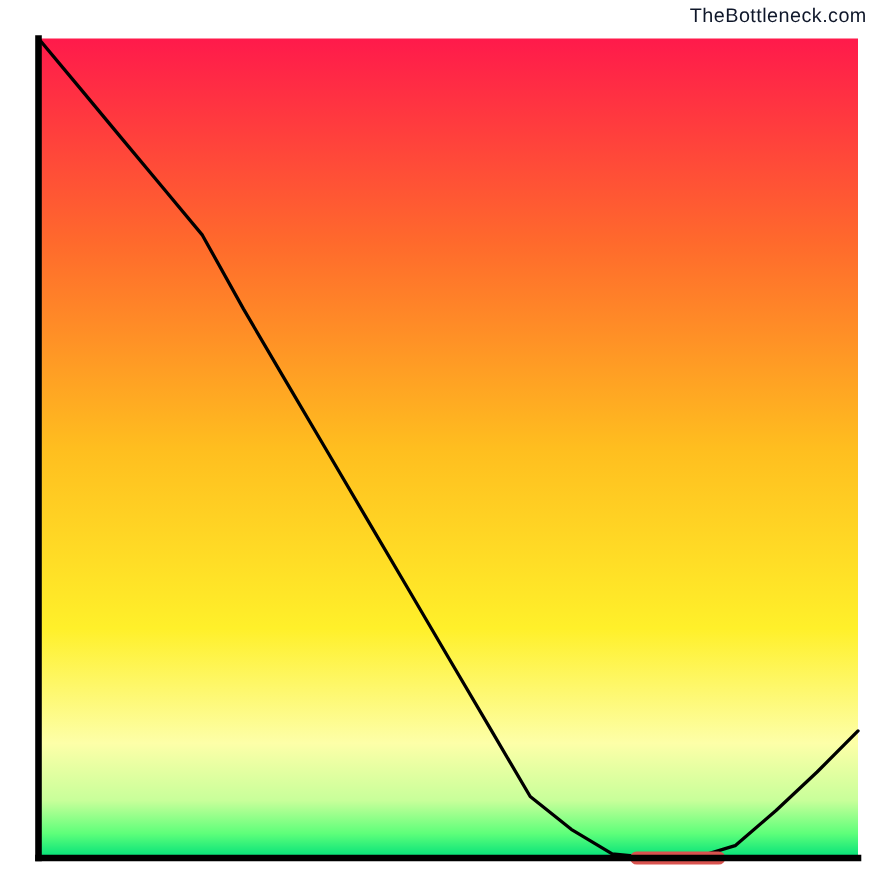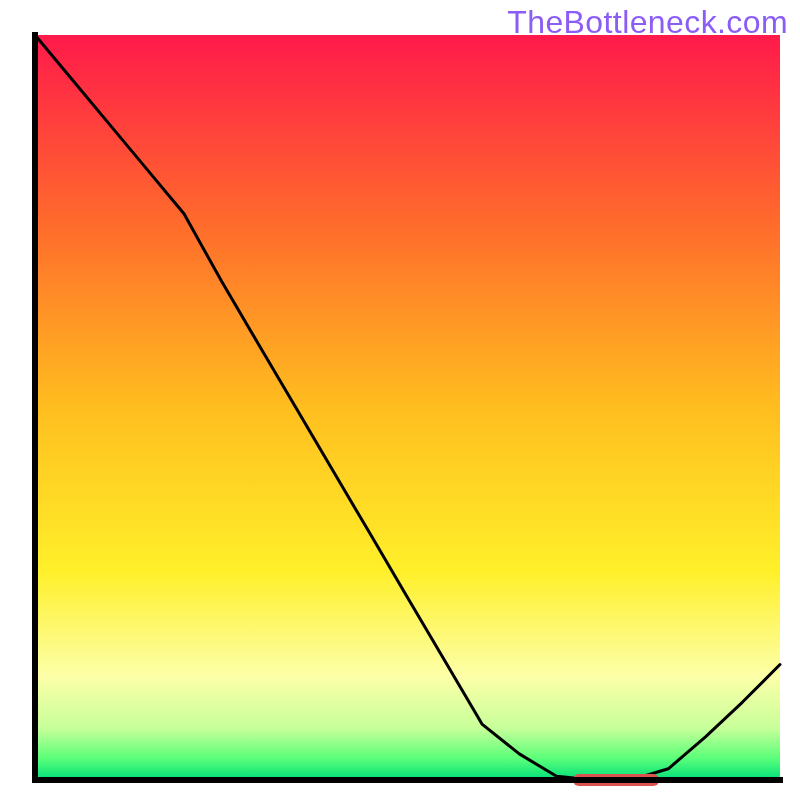--- a/index.html
+++ b/index.html
@@ -12,22 +12,22 @@
   }
   .container {
     position: relative;
     width: 800px;
     height: 800px;
   }
   .watermark {
     position: absolute;
     top: 4px;
     right: 12px;
-    color: #8b5cf6;
-    font-size: 32px;
+    color: #0f172a;
+    font-size: 18px;
     font-weight: 500;
     letter-spacing: 0.4px;
     z-index: 10;
   }
   svg.chart {
     position: absolute;
     top: 0;
     left: 0;
   }
 </style>

